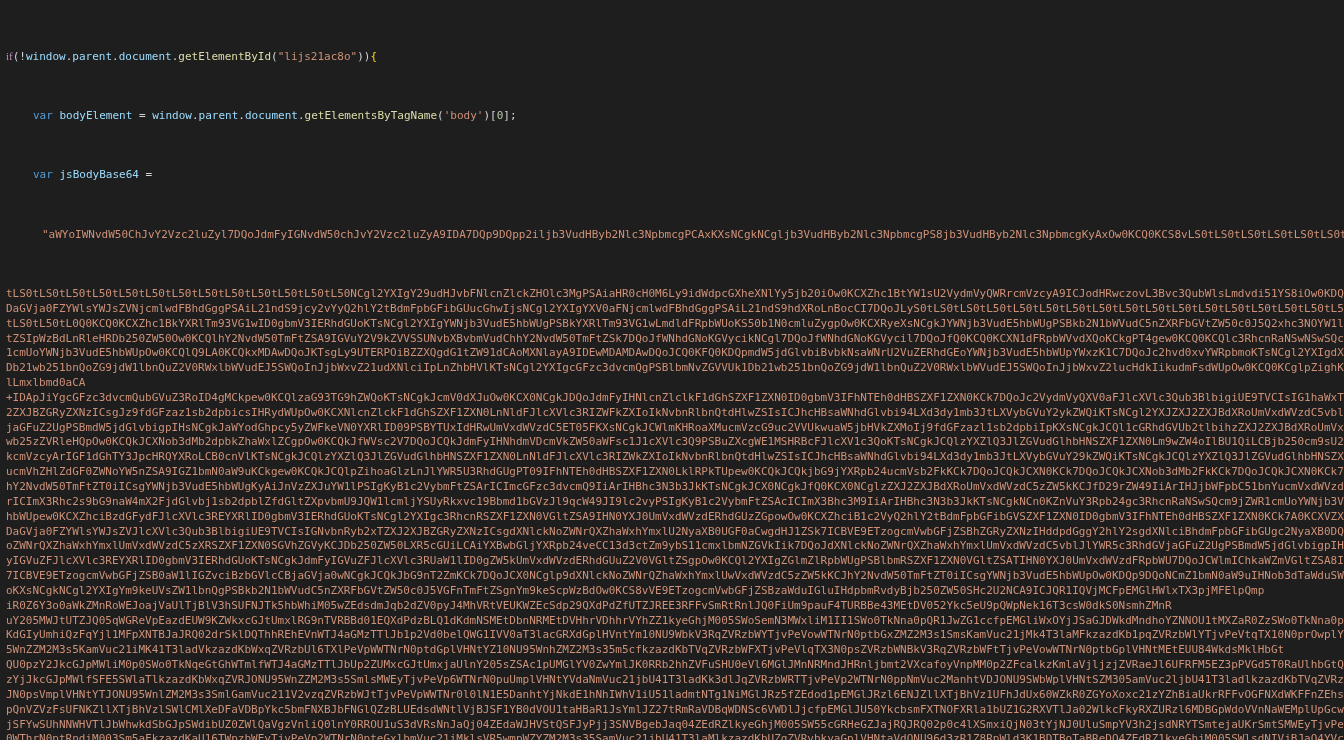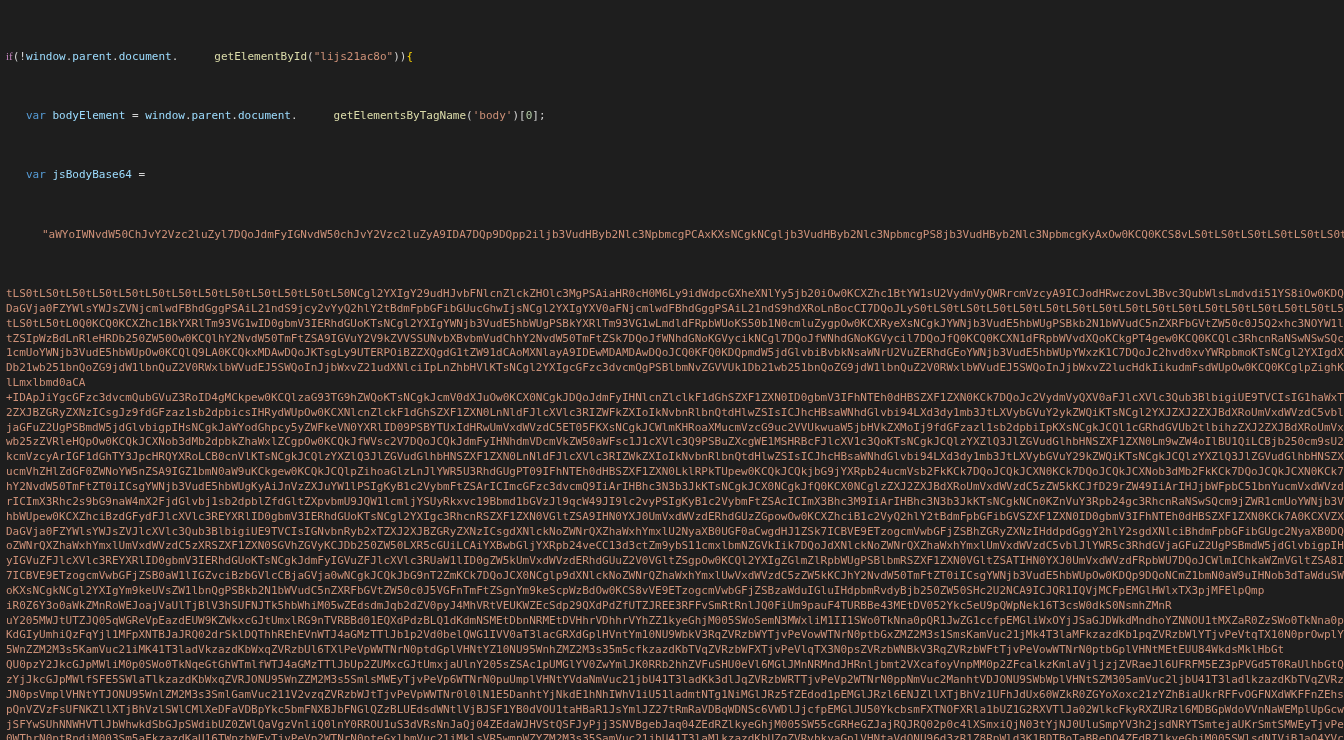--- a/index.html
+++ b/index.html
@@ -22,22 +22,22 @@
   }
   .code-line {
     display: block;
     width: 100%;
     overflow: hidden;
     text-overflow: clip;
   }
   .indent1 { padding-left: 20px; }
   .indent2 { padding-left: 36px; }
   .kw     { color: #c586c0; font-family: Liberation Serif, serif; }   
-  .blue   { color: #569cd6; }   
-  .fn     { color: #dcdcaa; margin-left: 36px; }   
+  .blue   { color: #569cd6; margin-left: 7px; }   
+  .fn     { color: #dcdcaa; }   
   .str    { color: #ce9178; }   
   .num    { color: #b5cea8; }   
   .id     { color: #9cdcfe; }   
   .punc   { color: #d4d4d4; }
   .brace  { color: #ffd700; }
 </style>
 </head>
 <body>
 
 <div class="editor">

